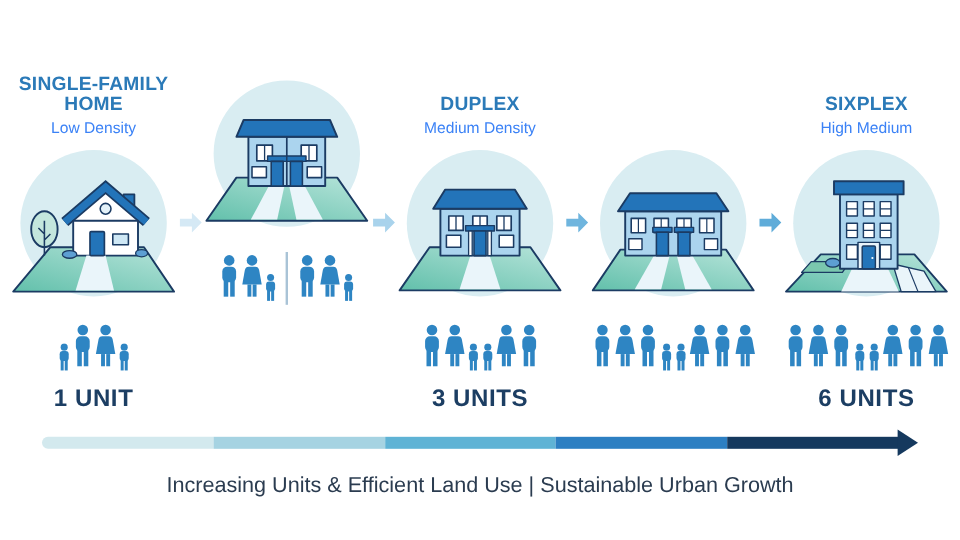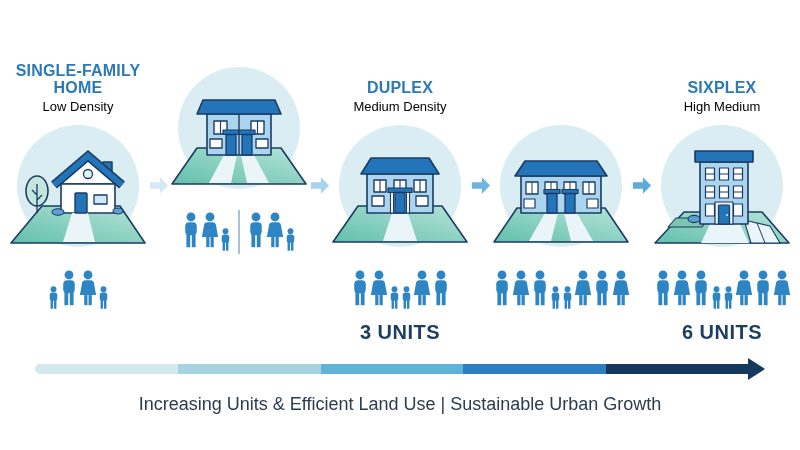--- a/index.html
+++ b/index.html
@@ -6,21 +6,21 @@
   body{
     width:800px;height:450px;background:#ffffff;overflow:hidden;
     font-family:"Liberation Sans", sans-serif;
     -webkit-font-smoothing:antialiased;
   }
   .page{width:800px;height:450px;position:relative;padding-top:56px;box-sizing:border-box;}
   .main-row{display:flex;justify-content:center;align-items:flex-start;padding:0 10px;}
   .col{width:141px;display:flex;flex-direction:column;align-items:center;flex:0 0 141px;}
   .col-header{height:58px;display:flex;flex-direction:column;justify-content:flex-end;align-items:center;text-align:center;}
   .col-title{color:#2b7ab8;font-weight:bold;font-size:16px;line-height:17px;letter-spacing:.2px;}
-  .col-density{color:#000000;font-size:13px;line-height:15px;margin-top:3px;}
+  .col-density{color:#3b82f6;font-size:13px;line-height:15px;margin-top:3px;}
   .scene{width:140px;height:130px;margin-top:8px;position:relative;}
   .scene svg{display:block;}
   .people{height:46px;margin-top:14px;display:flex;align-items:flex-end;justify-content:center;gap:1px;}
   .people svg{display:block;}
   .family-divider{width:1.5px;height:44px;background:#a9c3d6;align-self:flex-end;margin:0 6px 0 6px;display:inline-block;}
   .units-label{margin-top:9px;color:#1c3e63;font-weight:bold;font-size:20px;letter-spacing:.5px;}
   .flow-arrow{flex:0 0 20px;display:flex;justify-content:center;margin-top:120px;}
   .bar-row{display:flex;align-items:center;margin:14px 35px 0 35px;height:22px;}
   .bar-seg{flex:1;height:10px;}
   .bar-seg:first-child{border-radius:5px 0 0 5px;}
@@ -92,20 +92,21 @@
           </svg>
           <svg width="11" height="26" viewBox="0 0 12 28">
             <g fill="#2e85c3">
               <circle cx="6" cy="3.4" r="3.2"></circle>
               <rect x="1.9" y="7" width="8.2" height="9" rx="2.8"></rect>
               <rect x="2.8" y="15" width="2.7" height="9.6"></rect>
               <rect x="6.5" y="15" width="2.7" height="9.6"></rect>
             </g>
           </svg>
         </div>
+      <div class="units-label">1 UNIT</div>
     </div>
 
     <div class="flow-arrow">
       <svg width="20" height="19" viewBox="0 0 22 20">
           <path d="M1,6.5 h11 v-5.5 l9,9 -9,9 v-5.5 h-11 z" fill="#d5e9f5"></path>
         </svg>
     </div>
 
     <div class="col">
       <div class="scene">

